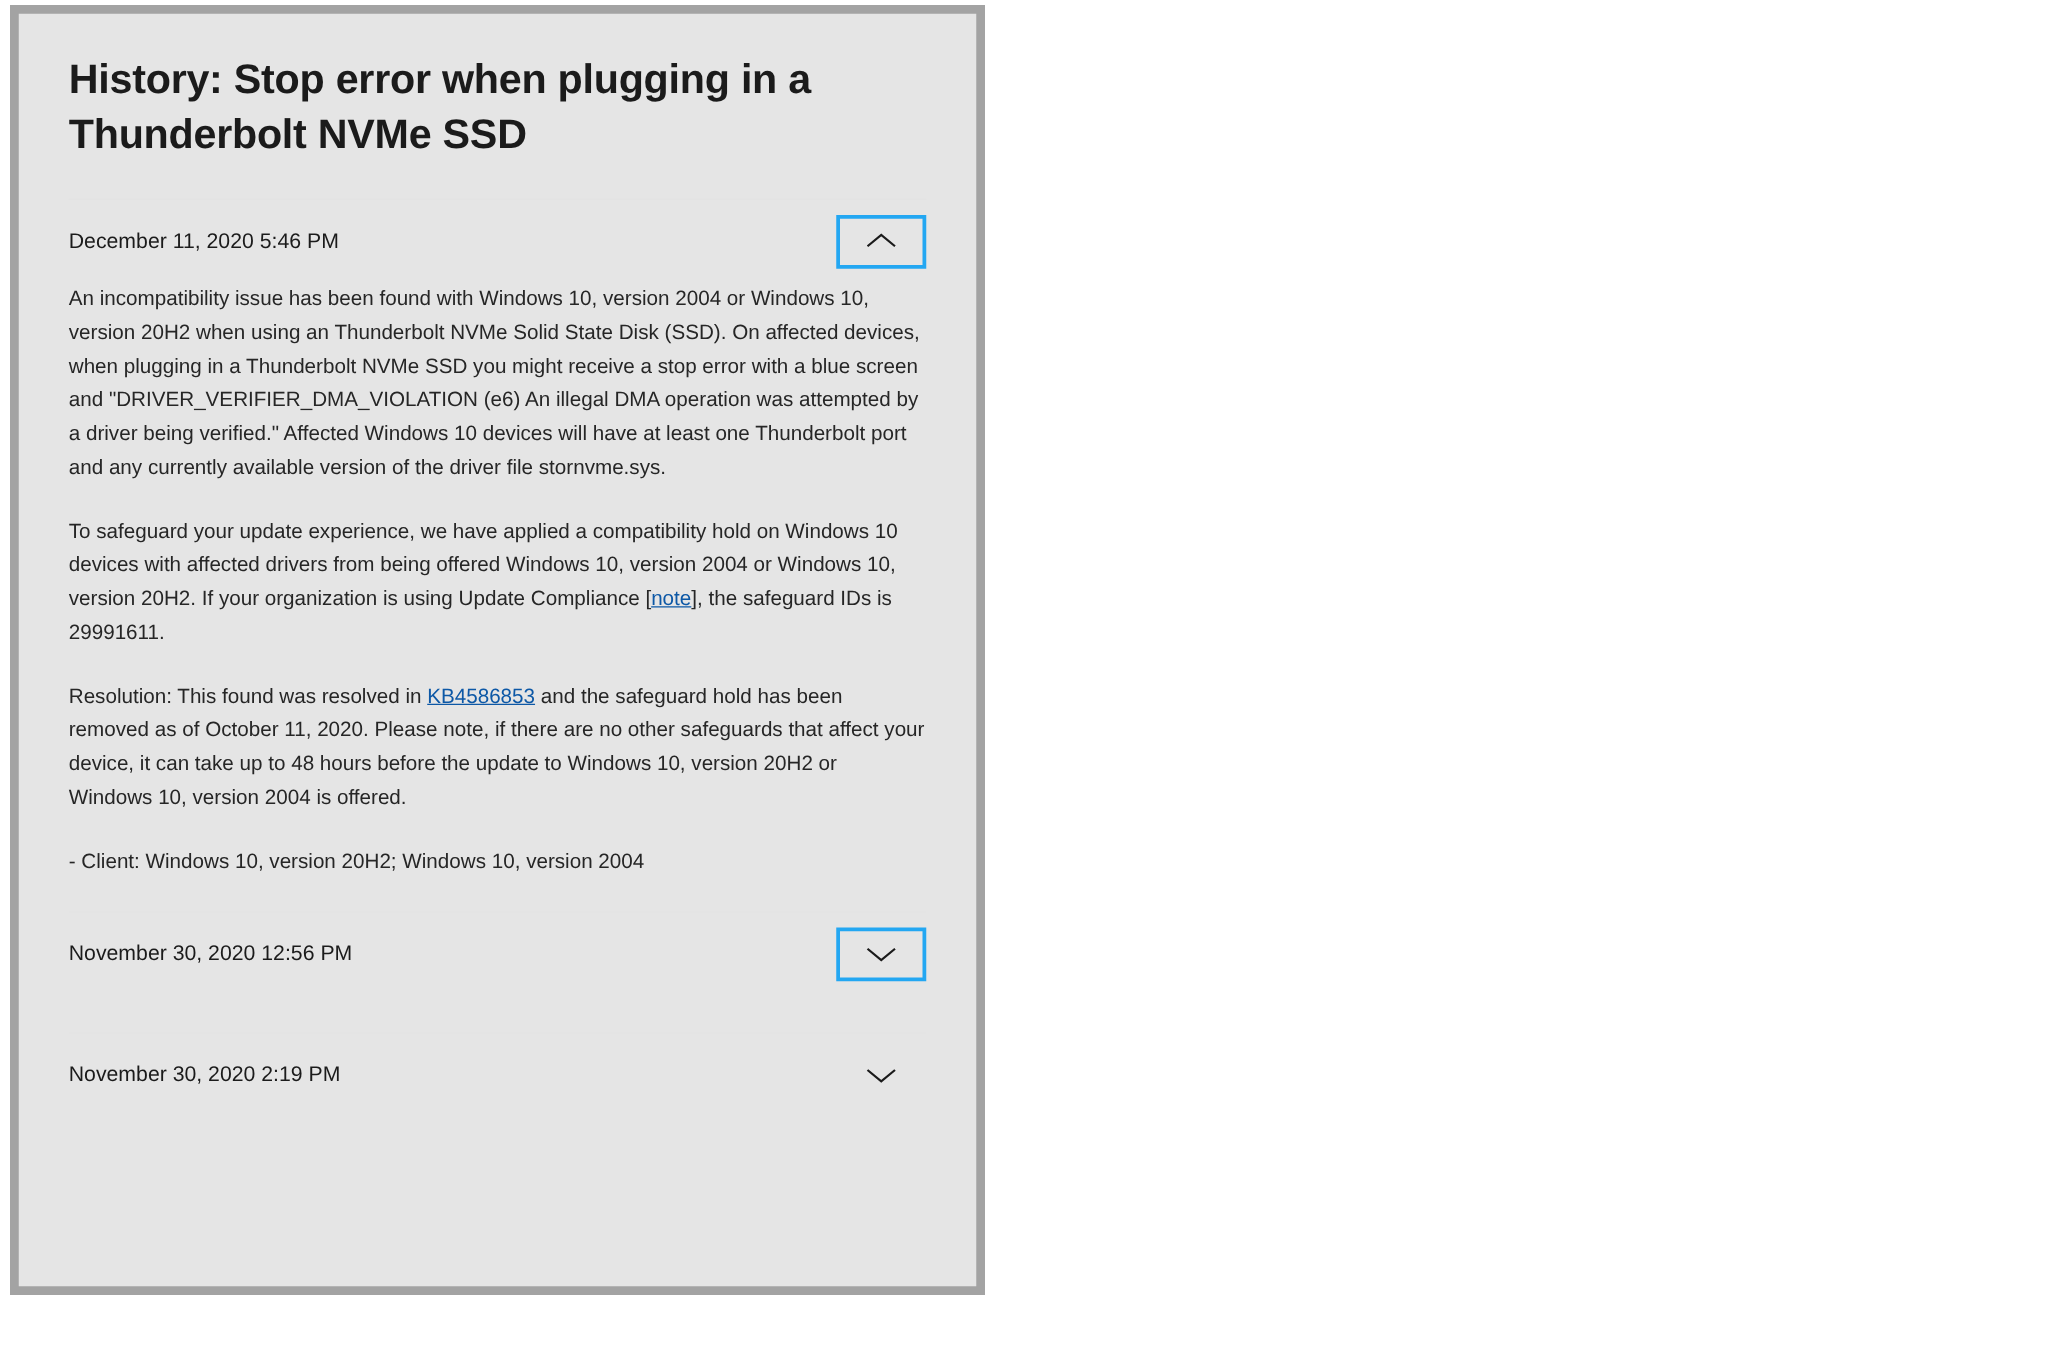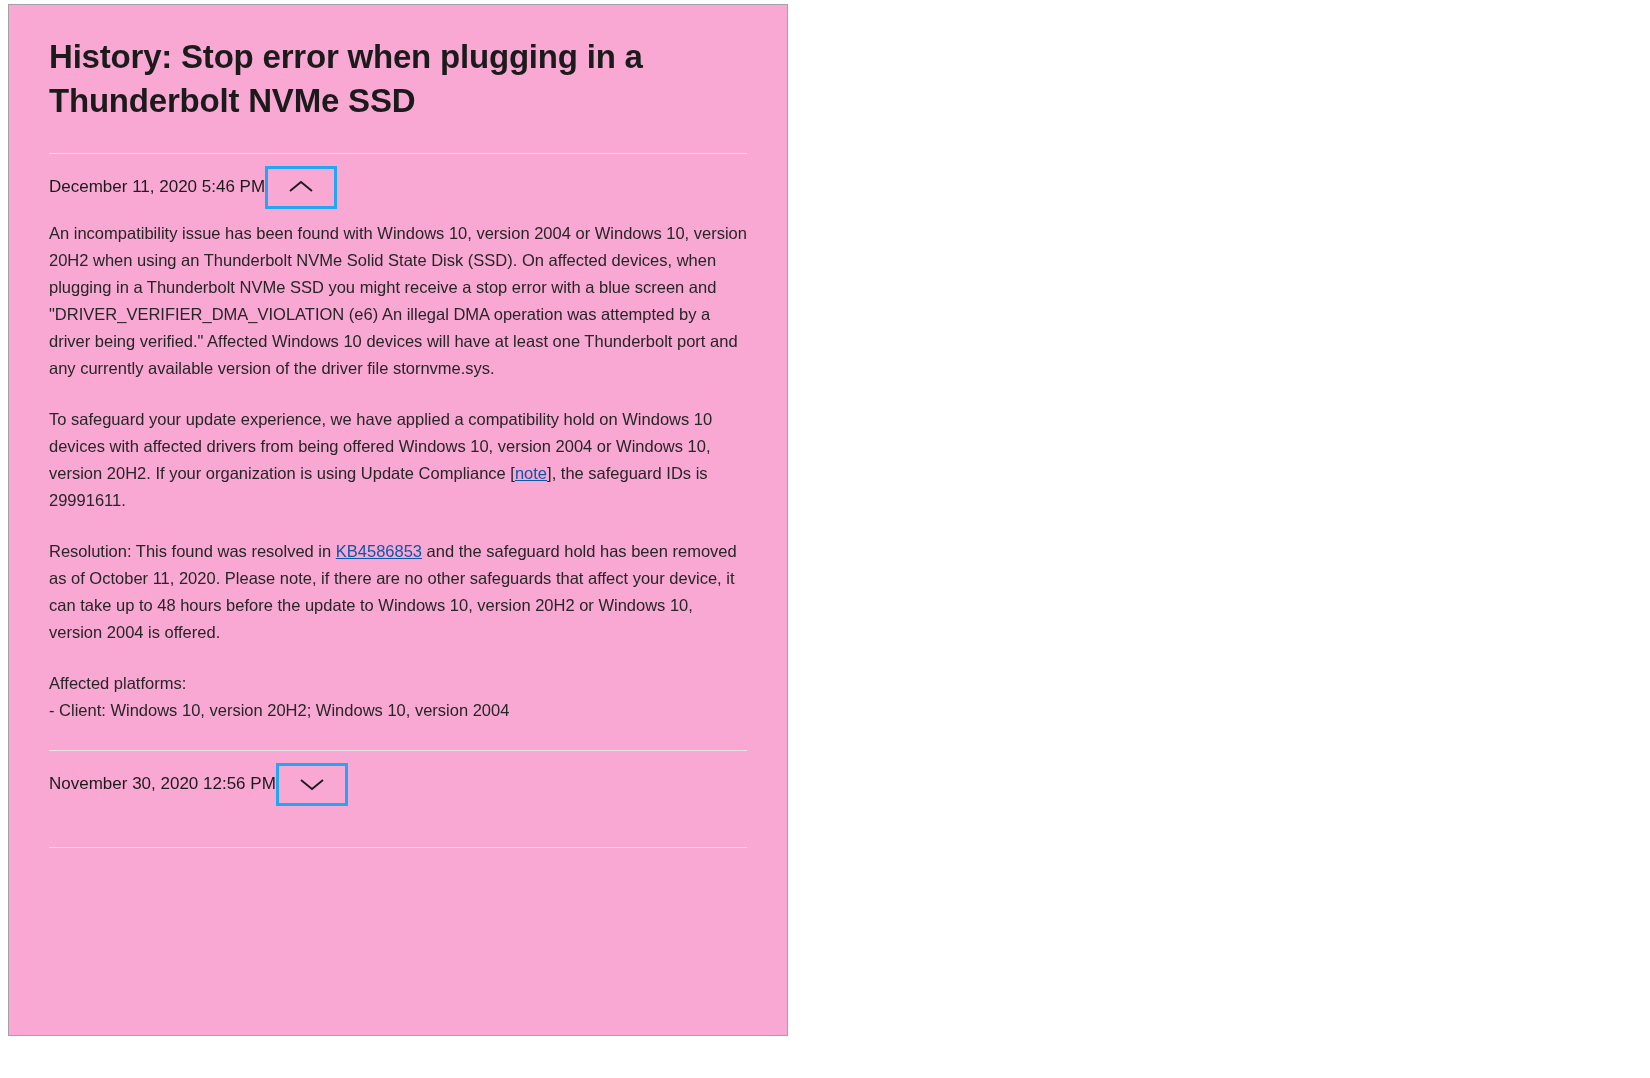--- a/index.html
+++ b/index.html
@@ -14,22 +14,22 @@
     color: #1b1b1b;
     overflow: hidden;
   }
 
   #panel {
     position: absolute;
     left: 8px;
     top: 4px;
     width: 780px;
     height: 1032px;
-    border: 1px solid #a3a3a3;
-    background: #f9a8d4;
+    border: 7px solid #a3a3a3;
+    background: #e5e5e5;
     box-sizing: border-box;
     overflow: hidden;
   }
 
   .inner {
     padding: 30px 40px 0 40px;
   }
 
   h1.title {
     font-size: 33px;
@@ -50,20 +50,21 @@
   }
 
   .divider {
     border-top: 1px solid #e3e3e3;
     margin-top: 30px;
   }
 
   .history-row {
     display: flex;
     align-items: center;
+    justify-content: space-between;
     height: 66px;
   }
 
   .history-date {
     font-size: 17px;
     color: #1b1b1b;
   }
 
   .chevron-btn {
     width: 72px;
@@ -123,33 +124,40 @@
           <polyline points="3,12 14,3 25,12" fill="none" stroke="#1b1b1b" stroke-width="1.8"></polyline>
         </svg>
       </button>
     </div>
 
     <div class="body-text">
       <p>An incompatibility issue has been found with Windows 10, version 2004 or Windows 10, version 20H2 when using an Thunderbolt NVMe Solid State Disk (SSD). On affected devices, when plugging in a Thunderbolt NVMe SSD you might receive a stop error with a blue screen and "DRIVER_VERIFIER_DMA_VIOLATION (e6) An illegal DMA operation was attempted by a driver being verified." Affected Windows 10 devices will have at least one Thunderbolt port and any currently available version of the driver file stornvme.sys.</p>
       <p><span>To safeguard your update experience, we have applied a compatibility hold on Windows 10 devices with affected drivers from being offered Windows 10, version 2004 or Windows 10, version 20H2. If your organization is using Update Compliance [</span><a class="inline-link" href="#">note</a><span>], the safeguard IDs is 29991611.</span></p>
       <p><span>Resolution: This found was resolved in </span><a class="inline-link" href="#">KB4586853</a><span> and the safeguard hold has been removed as of October 11, 2020. Please note, if there are no other safeguards that affect your device, it can take up to 48 hours before the update to Windows 10, version 20H2 or Windows 10, version 2004 is offered.</span></p>
       <div class="platforms-block">
-        <div>Affected platforms:</div>
         <div>- Client: Windows 10, version 20H2; Windows 10, version 2004</div>
       </div>
     </div>
 
     <div class="divider" style="margin-top:26px;"></div>
 
     <div class="history-row">
       <span class="history-date">November 30, 2020 12:56 PM</span>
       <button class="chevron-btn highlight">
         <svg width="28" height="16" viewBox="0 0 28 16" aria-hidden="true">
           <polyline points="3,4 14,13 25,4" fill="none" stroke="#1b1b1b" stroke-width="1.8"></polyline>
         </svg>
       </button>
     </div>
 
     <div class="divider"></div>
 
+    <div class="history-row">
+      <span class="history-date">November 30, 2020 2:19 PM</span>
+      <button class="chevron-btn">
+        <svg width="28" height="16" viewBox="0 0 28 16" aria-hidden="true">
+          <polyline points="3,4 14,13 25,4" fill="none" stroke="#1b1b1b" stroke-width="1.8"></polyline>
+        </svg>
+      </button>
+    </div>
 
   </div>
 </div>
 
 </body></html>

